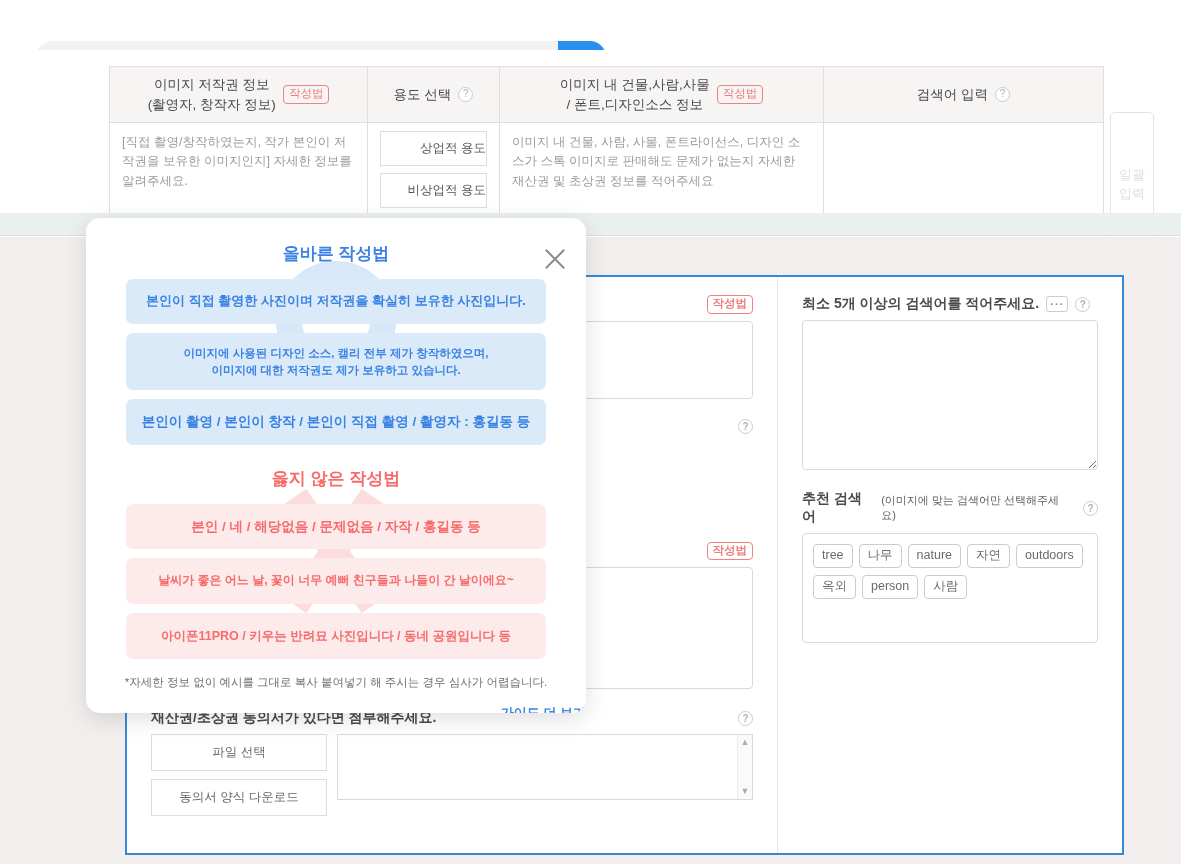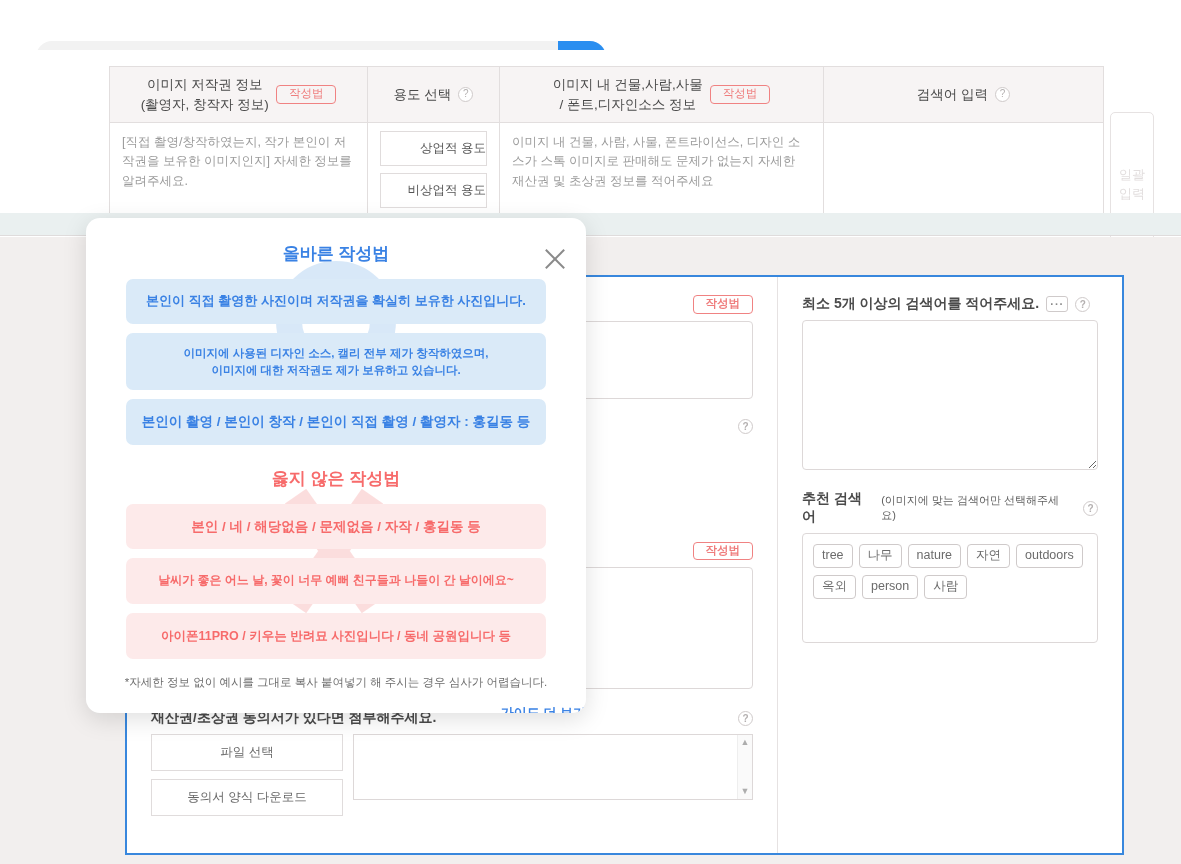--- a/index.html
+++ b/index.html
@@ -89,21 +89,21 @@
   .col-d { width: 280px; }
 
   .th-inner { display: flex; align-items: center; justify-content: center; gap: 7px; }
   .th-txt { text-align: center; }
   .badge-guide {
     display: inline-block;
     border: 1px solid #f08282;
     color: #ef7d7d;
     border-radius: 4px;
     font-size: 11.5px;
-    padding: 2px 12px 3px;
+    padding: 2px 5px 3px;
     line-height: 1;
     white-space: nowrap;
     cursor: pointer;
   }
   .qmark {
     display: inline-flex; align-items: center; justify-content: center;
     width: 15px; height: 15px;
     border: 1px solid #cfcaca; border-radius: 50%;
     font-size: 10px; color: #b4b0b0;
     background: #fff;
@@ -193,21 +193,21 @@
     resize: none;
     outline: none;
   }
   .ta-1 { height: 78px; }
   .ta-2 { height: 122px; }
 
   .usage-row { display: flex; gap: 0; flex-direction: column; }
   .usage-row .usage-btn { width: 176px; margin: 0 auto 7px; }
 
   .attach-row { display: flex; gap: 10px; align-items: flex-start; }
-  .attach-btns { width: 192px; }
+  .attach-btns { width: 176px; }
   .attach-btn {
     display: block; width: 100%;
     border: 1px solid #e0dcdc; background: #fff;
     color: #666; font-size: 12.5px;
     padding: 9px 0; text-align: center;
     margin-bottom: 8px; cursor: pointer;
     font-family: "Liberation Sans", sans-serif;
   }
   .attach-list {
     flex: 1;

